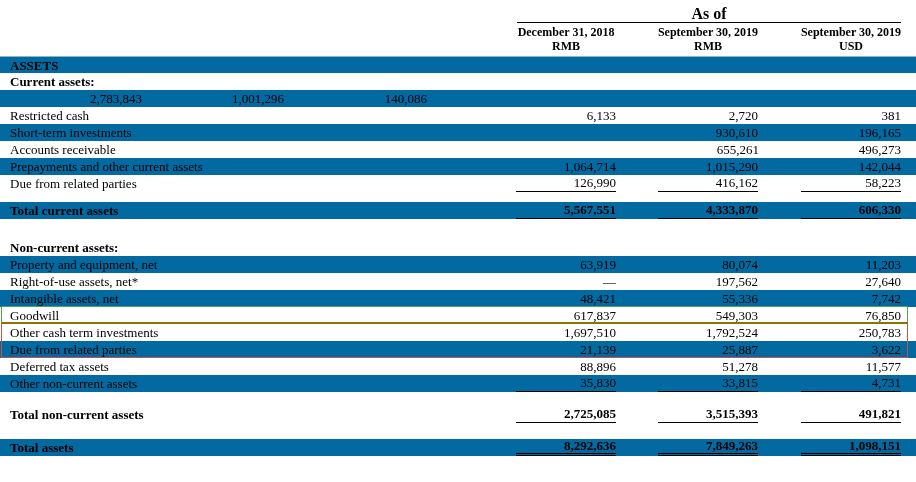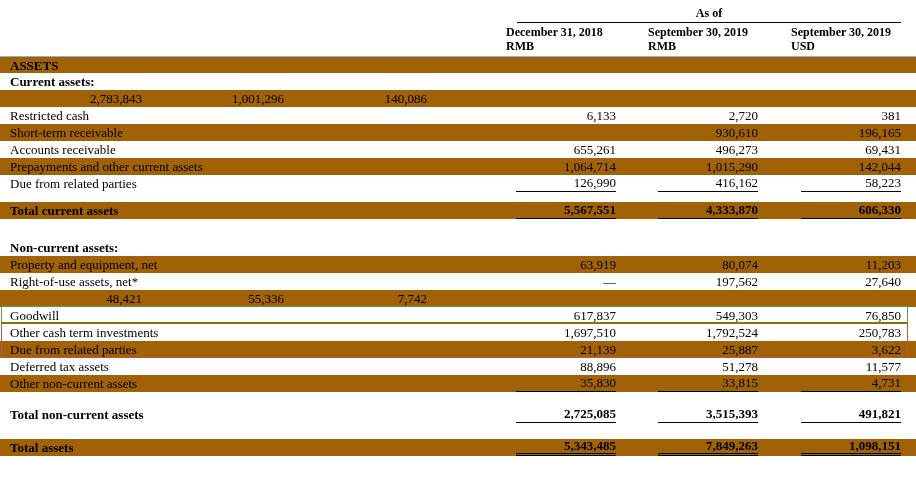--- a/index.html
+++ b/index.html
@@ -9,35 +9,35 @@
     font-family: "Liberation Serif", serif;
     font-size: 13px; color: #000;
   }
   .page { position: relative; width: 916px; height: 482px; overflow: hidden; background: #fff; }
 
   
   .header { display: flex; height: 56px; padding: 6px 15px 0 0; }
   .h-spacer { flex: 1; }
   .h-cols-wrap { width: 427px; }
   .asof {
-    margin-left: 43px; text-align: center; font-weight: bold; font-size: 12px;
+    margin-left: 43px; text-align: center; font-weight: bold; font-size: 16px;
     line-height: 15px; border-bottom: 1px solid #000; padding-bottom: 1px;
   }
   .h-cols { display: flex; margin-top: 2px; }
   .h-col { width: 142px; }
   .h-col.v3 { width: 143px; }
   .h-col .in {
     width: 120px; margin-left: auto; margin-right: -10px;
-    font-weight: bold; font-size: 12px; line-height: 14px;
+    text-align: center; font-weight: bold; font-size: 12px; line-height: 14px;
     white-space: nowrap;
   }
 
   
   .row { display: flex; height: 17px; padding-right: 15px; }
-  .row.shade { background: #a16207; }
+  .row.shade { background: #0369a1; }
   .row.bold { font-weight: bold; }
   .lbl { flex: 1; padding-left: 10px; line-height: 17px; white-space: nowrap; }
   .val { width: 142px; }
   .val.v3 { width: 143px; }
   .val .in {
     width: 100px; height: 100%; margin-left: auto;
     display: flex; align-items: center; justify-content: flex-end;
   }
   .row.ul .val .in { border-bottom: 1px solid #000; }
   .row.dul .val .in { border-bottom: 3px double #000; }
@@ -127,38 +127,35 @@
         <div class="in">6,133</div>
       </div>
     <div class="val">
         <div class="in">2,720</div>
       </div>
     <div class="val v3">
         <div class="in">381</div>
       </div>
   </div>
   <div class="row shade">
-    <div class="lbl">Short-term receivable</div>
+    <div class="lbl">Short-term investments</div>
     <div class="val">
         <div class="in">930,610</div>
       </div>
     <div class="val v3">
         <div class="in">196,165</div>
       </div>
   </div>
   <div class="row">
     <div class="lbl">Accounts receivable</div>
     <div class="val">
         <div class="in">655,261</div>
       </div>
     <div class="val">
         <div class="in">496,273</div>
-      </div>
-    <div class="val v3">
-        <div class="in">69,431</div>
       </div>
   </div>
   <div class="row shade">
     <div class="lbl">Prepayments and other current assets</div>
     <div class="val">
         <div class="in">1,064,714</div>
       </div>
     <div class="val">
         <div class="in">1,015,290</div>
       </div>
@@ -227,20 +224,21 @@
         <div class="in">—</div>
       </div>
     <div class="val">
         <div class="in">197,562</div>
       </div>
     <div class="val v3">
         <div class="in">27,640</div>
       </div>
   </div>
   <div class="row shade">
+    <div class="lbl">Intangible assets, net</div>
     <div class="val">
         <div class="in">48,421</div>
       </div>
     <div class="val">
         <div class="in">55,336</div>
       </div>
     <div class="val v3">
         <div class="in">7,742</div>
       </div>
   </div>
@@ -318,21 +316,21 @@
     <div class="val v3">
         <div class="in">491,821</div>
       </div>
   </div>
 
   <div class="sp16"></div>
 
   <div class="row shade bold dul">
     <div class="lbl">Total assets</div>
     <div class="val">
-        <div class="in">5,343,485</div>
+        <div class="in">8,292,636</div>
       </div>
     <div class="val">
         <div class="in">7,849,263</div>
       </div>
     <div class="val v3">
         <div class="in">1,098,151</div>
       </div>
   </div>
 
   <div class="hl hl-green"></div>

